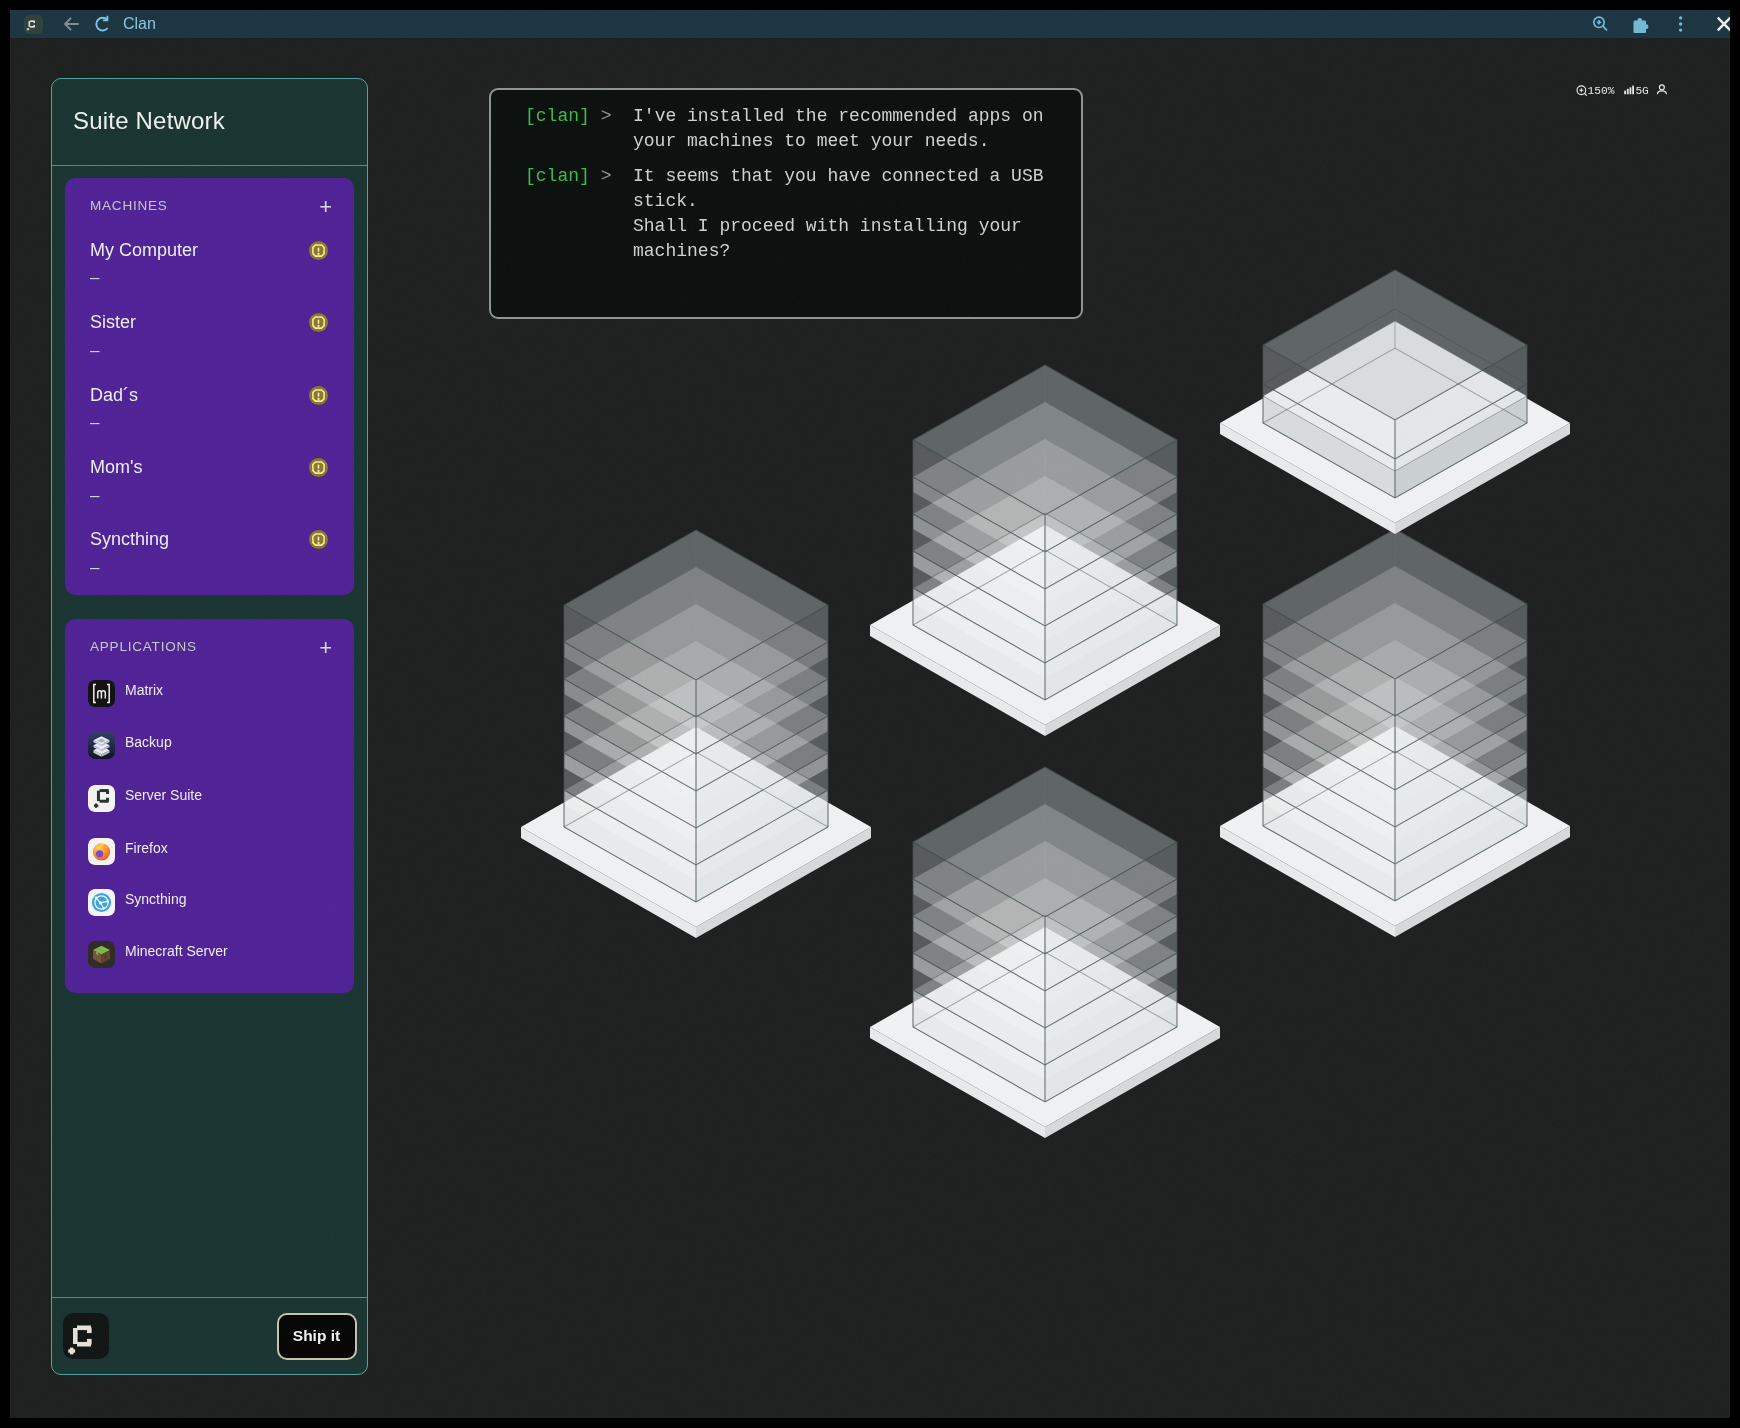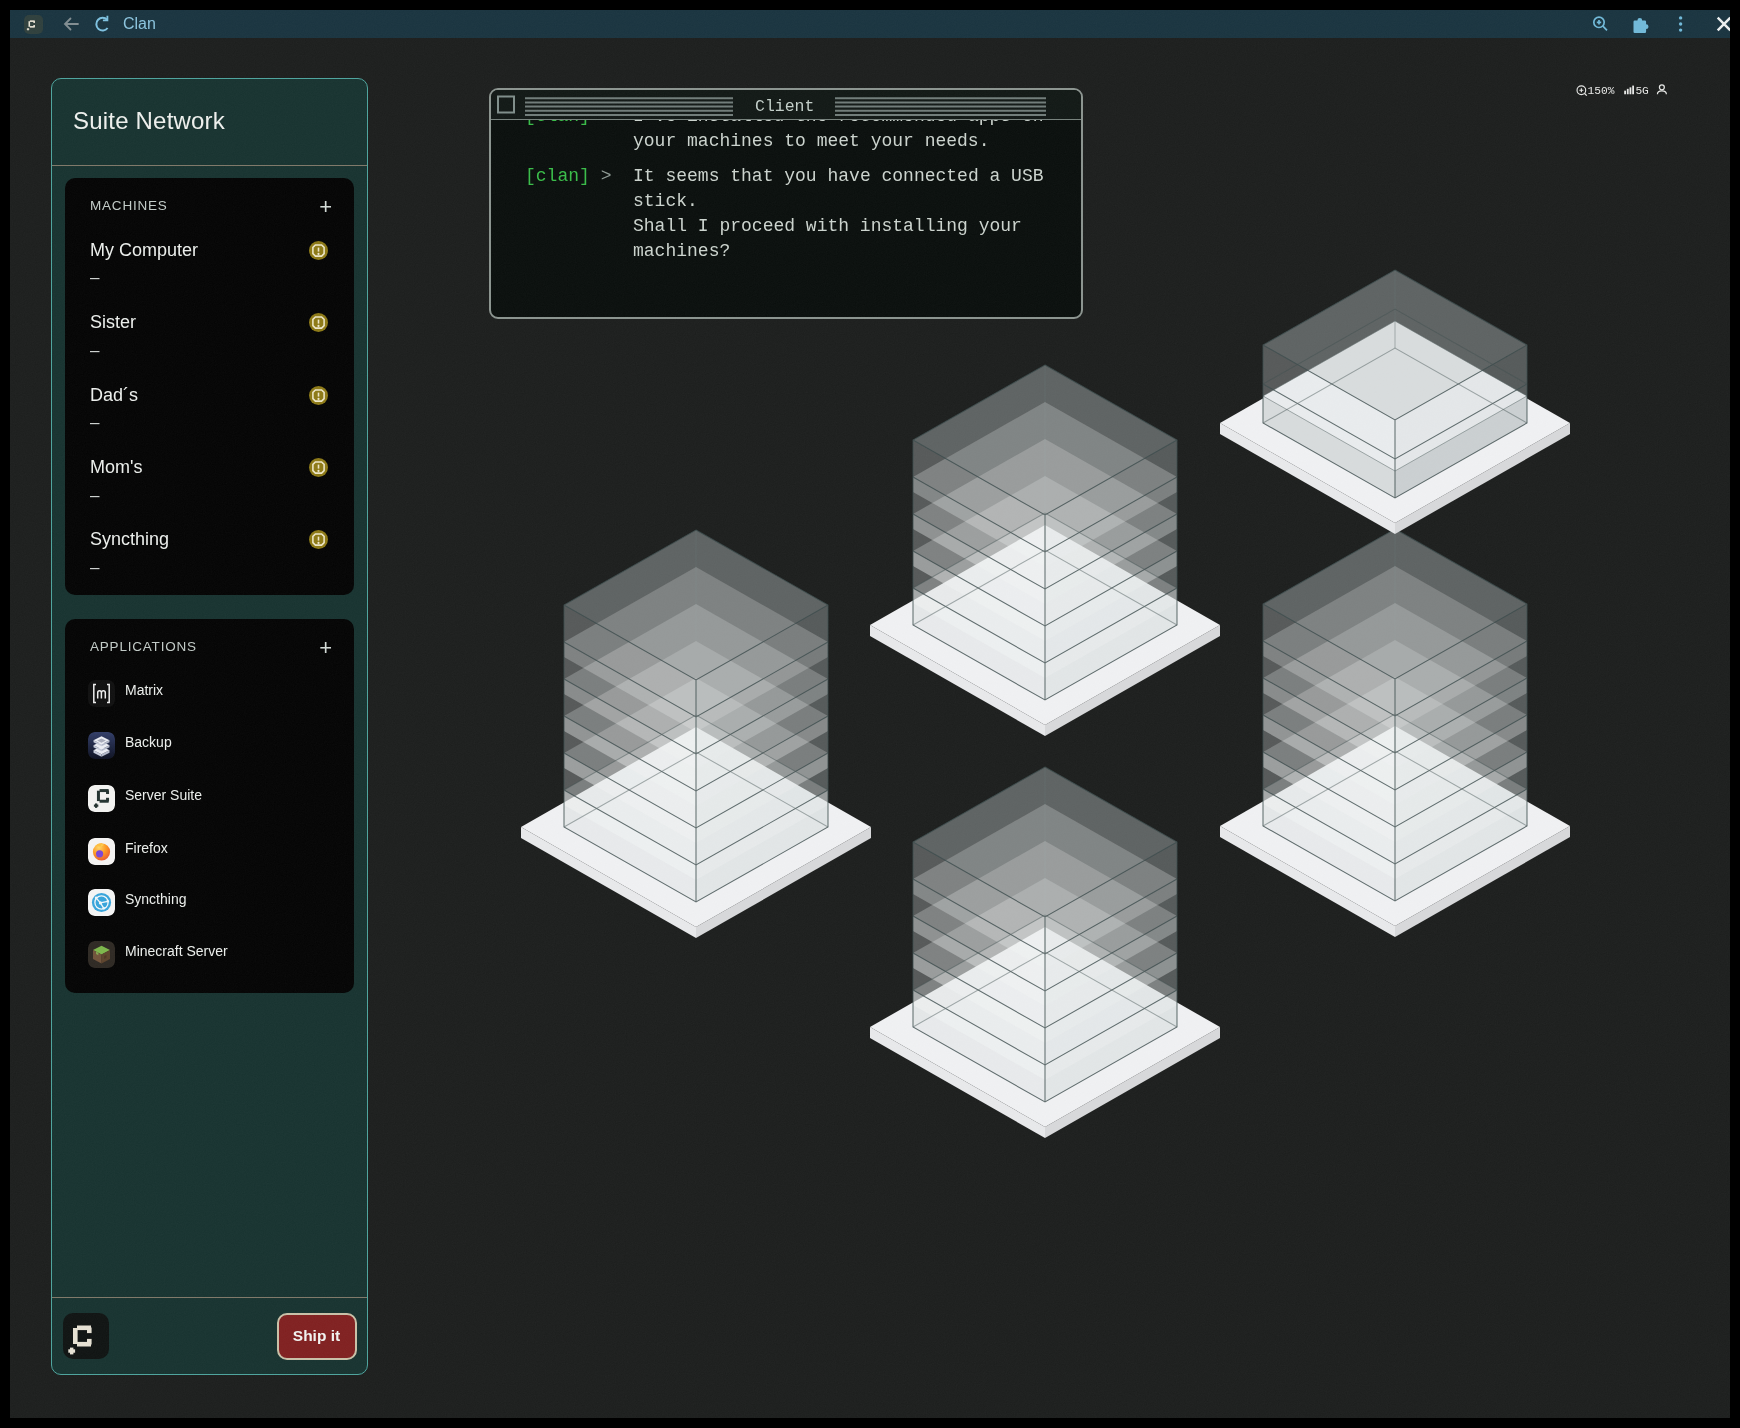--- a/index.html
+++ b/index.html
@@ -9,31 +9,31 @@
   #content{position:absolute;left:0;top:28px;width:1720px;height:1380px;background:#191b1a;}
   #noise{position:absolute;inset:0;z-index:90;pointer-events:none;}
 
   
   #sidebar{position:absolute;left:41px;top:68px;width:315px;height:1295px;background:#14302d;border:1.5px solid #4ba49d;border-radius:10px;z-index:20;}
   #sb-title{position:absolute;left:21px;top:28px;font-size:24px;color:#eff1ee;letter-spacing:0.2px;}
   #favicon{position:absolute;left:13.5px;top:4.5px;width:19px;height:19px;border-radius:5px;background:#2c3d3a;}
   #tb-clan{position:absolute;left:113px;top:5px;font-size:16px;color:#8ac4de;}
   #tb-icons{position:absolute;left:0;top:0;}
   .sb-div{position:absolute;left:0;width:100%;height:1px;background:#7e7767;}
-  .panel{position:absolute;left:13px;width:289px;background:#000000;border-radius:10px;}
+  .panel{position:absolute;left:13px;width:289px;background:#4c1d95;border-radius:10px;}
   .panel-h{position:absolute;left:25px;top:20px;font-size:13.5px;letter-spacing:0.8px;color:#c2cbc7;}
   .panel-plus{position:absolute;right:22px;top:16px;font-size:22px;font-weight:300;color:#d4dcd8;}
   .mrow-name{position:absolute;left:25px;font-size:18px;color:#edf0ed;}
   .mrow-dash{position:absolute;left:25px;font-size:17px;color:#d3d7d5;}
   .badge{position:absolute;left:244px;width:19px;height:19px;}
   .arow{position:absolute;left:23px;height:27px;}
   .arow .aicon{position:absolute;left:0;top:0;width:27px;height:27px;border-radius:7px;overflow:hidden;}
   .arow .albl{position:absolute;left:37px;top:2px;font-size:14px;color:#edf0ed;white-space:nowrap;}
   #sb-foot-logo{position:absolute;left:10.5px;top:1233.5px;width:46px;height:46px;border-radius:10px;background:#0c100f;}
-  #shipit{position:absolute;left:224.5px;top:1233.5px;width:80px;height:47px;border:2px solid #c9c0a7;border-radius:10px;background:#7f1d1d;box-sizing:border-box;}
+  #shipit{position:absolute;left:224.5px;top:1233.5px;width:80px;height:47px;border:2px solid #c9c0a7;border-radius:10px;background:#000000;box-sizing:border-box;}
   #shipit span{position:absolute;left:0;top:12px;width:100%;text-align:center;font-size:15.5px;font-weight:bold;color:#f3f4f1;}
 
   
   #term{position:absolute;left:479px;top:78px;width:594px;height:231px;background:#060b09;border:2px solid #8a938e;border-radius:9px;box-sizing:border-box;overflow:hidden;z-index:30;}
   #term-title{position:absolute;left:0;top:0;width:100%;height:29px;background:#0e1512;border-bottom:1.5px solid #75807b;z-index:5;}
   #term-body{position:absolute;left:34px;top:14px;font-family:Liberation Mono, monospace;font-size:18px;line-height:25px;color:#ccd4ce;white-space:pre;z-index:1;}
   .tgreen{color:#36bd46;}
   .tgray{color:#8e9a94;}
   
   #status{position:absolute;left:1560px;top:76px;width:140px;height:26px;z-index:20;color:#e8e9e7;}
@@ -260,30 +260,20 @@
       <rect x="98.2" y="24" width="2.5" height="9.6"></rect>
       <rect x="101.9" y="21.6" width="2.5" height="12"></rect>
     </g>
     <text x="106.3" y="33.4" font-family="Liberation Mono, monospace" font-size="15.5" fill="#e8e9e7">5G</text>
     <g stroke="#e8e9e7" stroke-width="1.7" fill="none">
       <circle cx="143" cy="24" r="3.4"></circle>
       <path d="M136.8,33.5 q0,-4.5 6.2,-4.5 t6.2,4.5"></path>
     </g>
   </svg>
   <div id="term">
-    <div id="term-title">
-      <svg width="590" height="29" viewBox="0 0 590 29">
-        <rect x="7" y="6.5" width="16" height="16" fill="none" stroke="#7e8d89" stroke-width="2"></rect>
-        <g stroke="#6f7b78" stroke-width="2">
-          <path d="M34,8.2 H242 M34,12.4 H242 M34,16.6 H242 M34,20.8 H242 M34,25 H242"></path>
-          <path d="M344,8.2 H555 M344,12.4 H555 M344,16.6 H555 M344,20.8 H555 M344,25 H555"></path>
-        </g>
-        <text x="264" y="20.5" font-family="Liberation Mono, monospace" font-size="16.5" fill="#c3cfc9">Client</text>
-      </svg>
-    </div>
     <div id="term-body"><span class="tgreen">[clan]</span> <span class="tgray">&gt;</span>  I've installed the recommended apps on
           your machines to meet your needs.<span style="display:block;height:10px"></span><span class="tgreen">[clan]</span> <span class="tgray">&gt;</span>  It seems that you have connected a USB
           stick.
           Shall I proceed with installing your
           machines?</div>
   </div>
   <div id="sidebar">
     <div id="sb-title">Suite Network</div>
     <div class="sb-div" style="top:85.5px;"></div>
     <div class="panel" id="p-machines" style="top:98.5px;height:417px;">

